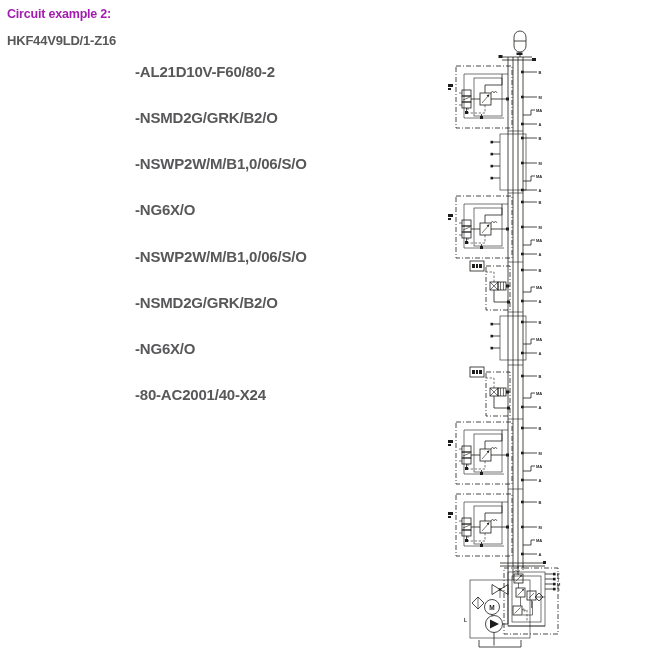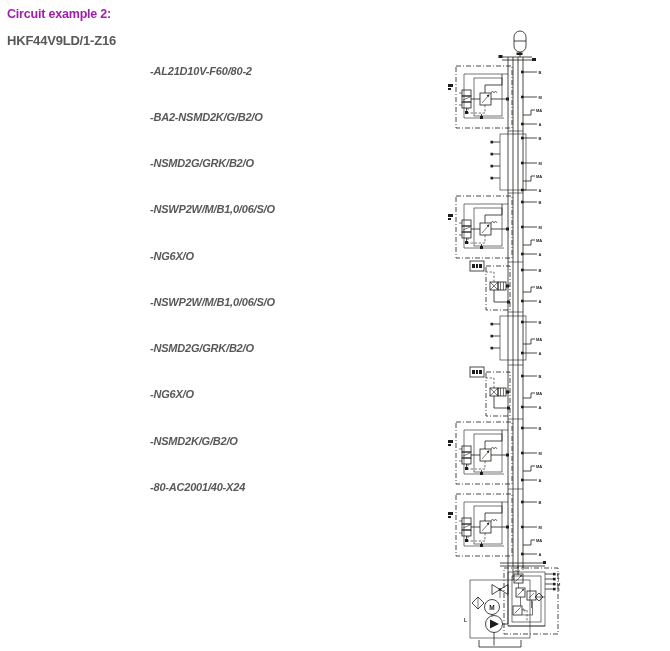--- a/index.html
+++ b/index.html
@@ -9,50 +9,48 @@
   }
   .page-title{
     position:absolute;left:7px;top:7px;
     font-size:12.5px;font-weight:bold;color:#a21caf;letter-spacing:-0.2px;
   }
   .part-number{
     position:absolute;left:7px;top:33px;
     font-size:13px;font-weight:bold;color:#58585a;letter-spacing:-0.2px;
   }
   .component-list{
-    position:absolute;left:150px;top:33px;
-    font-size:11px;font-weight:bold;color:#58585a;letter-spacing:-0.2px;
-    line-height:15.4px;white-space:pre;font-style:italic;
+    position:absolute;left:135px;top:33px;
+    font-size:15px;font-weight:bold;color:#58585a;letter-spacing:-0.2px;
+    line-height:15.4px;white-space:pre;
   }
   svg.ckt{position:absolute;left:0;top:0;}
   svg.ckt *{stroke:#1d1d1b;fill:none;stroke-width:0.8;}
   svg.ckt .f{fill:#1d1d1b;stroke:none;}
   svg.ckt .dd{stroke-dasharray:5 2 1 2;}
   svg.ckt .dsh{stroke-dasharray:2.4 1.6;stroke-width:0.6;}
   svg.ckt .thin{stroke-width:0.6;}
   svg.ckt text{fill:#1d1d1b;stroke:none;font-family:"Liberation Sans",sans-serif;font-weight:bold;font-size:4px;}
   svg.ckt text.med{font-size:5px;}
   svg.ckt text.big{font-size:6.5px;text-anchor:middle;}
 </style>
 </head>
 <body>
 
 <div class="page-title">Circuit example 2:</div>
 <div class="part-number">HKF44V9LD/1-Z16</div>
 
 <div class="component-list">
   <div>-AL21D10V-F60/80-2</div>
-  <div>-BA2-NSMD2K/G/B2/O</div>
   <div>-NSMD2G/GRK/B2/O</div>
   <div>-NSWP2W/M/B1,0/06/S/O</div>
   <div>-NG6X/O</div>
   <div>-NSWP2W/M/B1,0/06/S/O</div>
   <div>-NSMD2G/GRK/B2/O</div>
   <div>-NG6X/O</div>
-  <div>-NSMD2K/G/B2/O</div>
   <div>-80-AC2001/40-X24</div>
 </div>
 
 <svg class="ckt" width="670" height="651" viewBox="0 0 670 651">
 
   <defs>
 
     <g id="stubs">
       <path d="M0,4 h14"></path>
         <rect class="f" x="-2" y="2.7" width="2.6" height="2.6"></rect>

